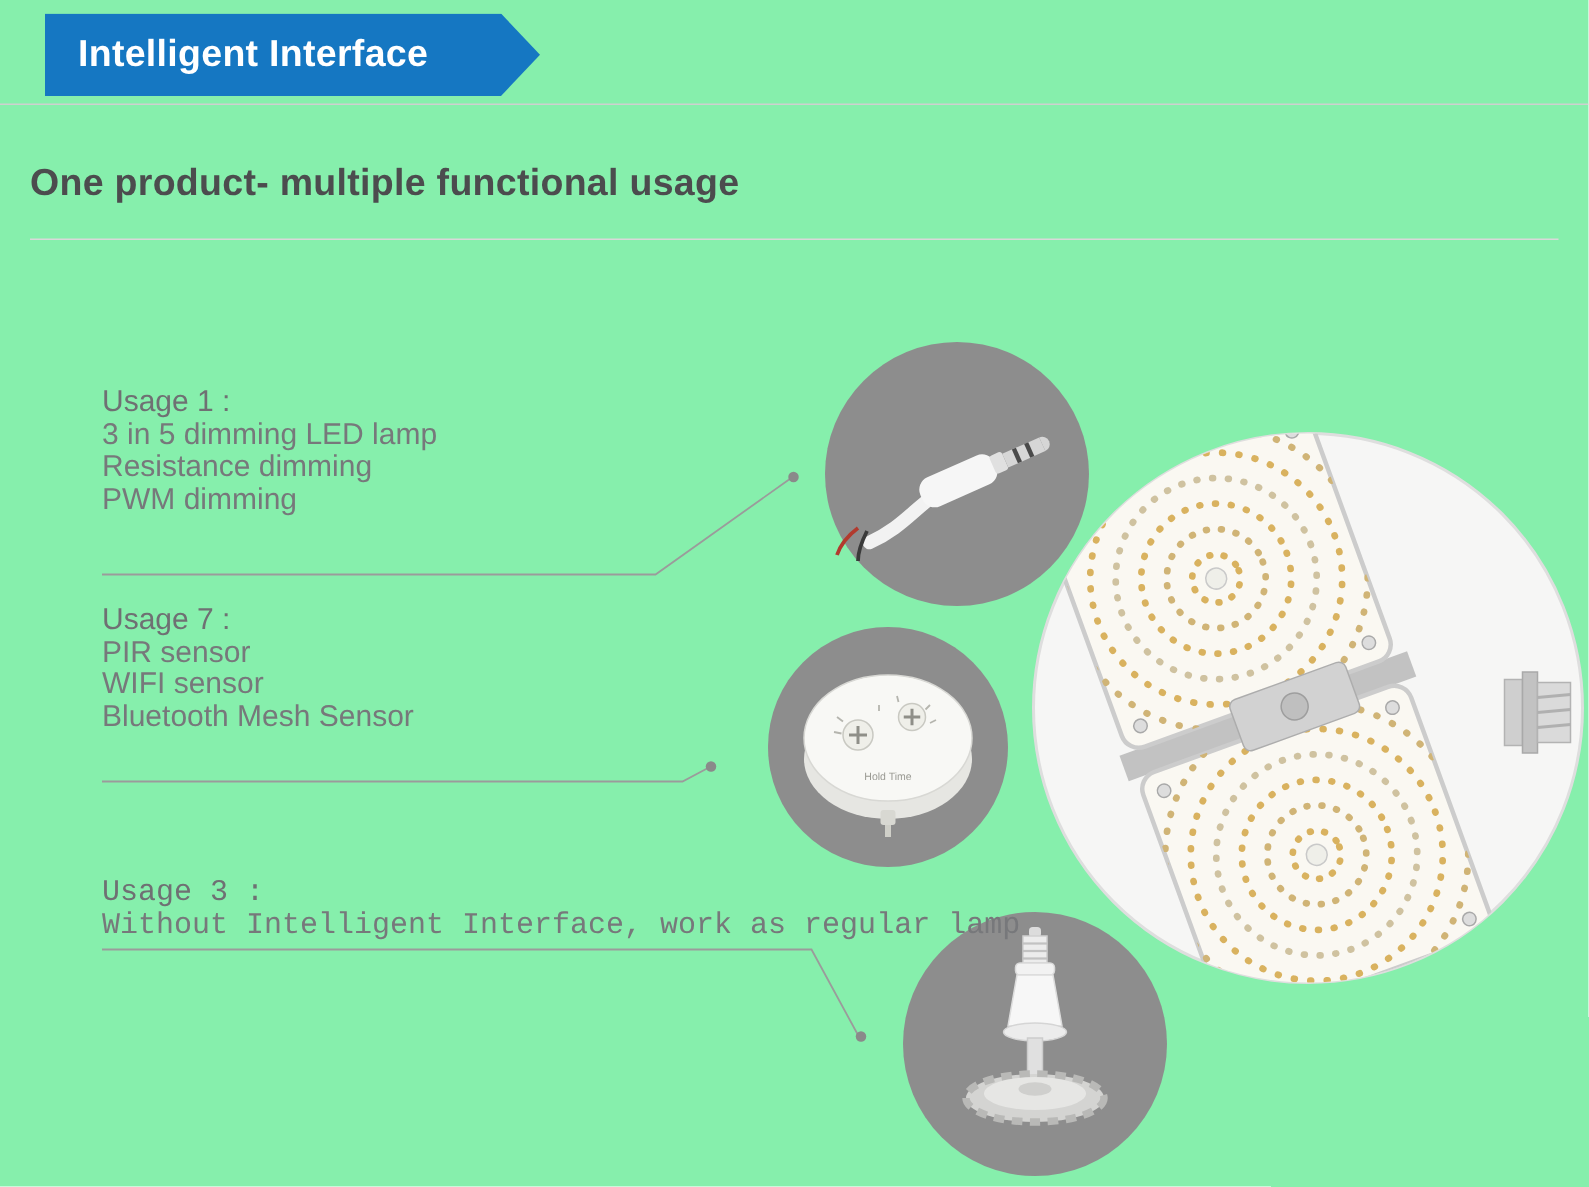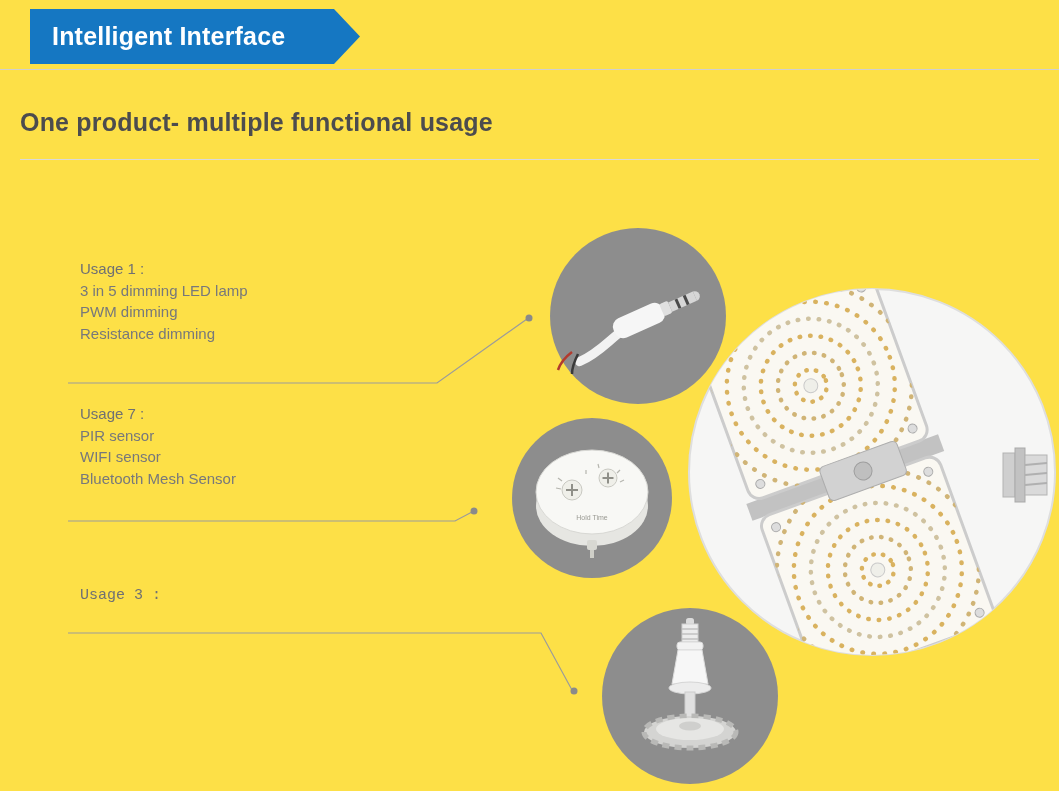--- a/index.html
+++ b/index.html
@@ -1,36 +1,36 @@
 <!DOCTYPE html>
 <html><head>
 <meta charset="utf-8">
 <style>
   html,body{margin:0;padding:0;background:#ffffff;}
   #stage{
     position:relative;width:1059px;height:791px;overflow:hidden;
-    font-family:"Liberation Sans", sans-serif;background:#fde047;
+    font-family:"Liberation Sans", sans-serif;background:#86efac;
   }
   
   .banner{
     position:absolute;left:30px;top:9px;width:330px;height:55px;
     background:#1577c2;color:#ffffff;display:flex;align-items:center;
     padding-left:22px;box-sizing:border-box;
     clip-path:polygon(0 0, calc(100% - 26px) 0, 100% 50%, calc(100% - 26px) 100%, 0 100%);
   }
   .banner .banner-text{font-size:25px;font-weight:700;letter-spacing:.2px;}
   .top-rule{position:absolute;left:0;top:69px;width:100%;height:1px;background:#cfcfcf;}
   
   .heading{
     position:absolute;left:20px;top:108px;font-size:25px;font-weight:700;
     color:#4c4c4e;letter-spacing:.2px;
   }
   .heading-rule{position:absolute;left:20px;top:159px;width:1019px;height:1px;background:#d9d9d9;}
   
-  .usage{position:absolute;left:80px;color:#77787b;font-size:15px;line-height:21.5px;}
+  .usage{position:absolute;left:68px;color:#77787b;font-size:20px;line-height:21.5px;}
   .usage .u-title{color:#6f7073;}
   
   .photo{position:absolute;}
   .photo svg{display:block;}
   
   #connectors{position:absolute;left:0;top:0;pointer-events:none;}
   .lead{fill:none;stroke:#9b9b9b;stroke-width:1.2;}
   .dot{fill:#8a8a8a;stroke:none;}
 </style>
 </head>
@@ -169,33 +169,34 @@
       <rect x="83" y="84" width="10" height="28" fill="#e0e0e0" stroke="#cccccc"></rect>
       <ellipse cx="88" cy="124" rx="46" ry="16" fill="#d4d4d2" stroke="#b9b9b7" stroke-width="5" stroke-dasharray="7 5"></ellipse>
       <ellipse cx="88" cy="121" rx="34" ry="11" fill="#e6e6e4"></ellipse>
       <ellipse cx="88" cy="118" rx="11" ry="4.5" fill="#cfcfcd"></ellipse>
     </svg>
   </div>
 
   <div class="usage" style="top:258px;">
     <div class="u-title">Usage 1 :</div>
     <div class="u-line">3 in 5 dimming LED lamp</div>
+    <div class="u-line">Resistance dimming</div>
     <div class="u-line">PWM dimming</div>
-    <div class="u-line">Resistance dimming</div>
   </div>
 
   <div class="usage" style="top:403px;">
     <div class="u-title">Usage 7 :</div>
     <div class="u-line">PIR sensor</div>
     <div class="u-line">WIFI sensor</div>
     <div class="u-line">Bluetooth Mesh Sensor</div>
   </div>
 
   <div class="usage" style="top:585px;font-family:Liberation Mono, monospace;">
     <div class="u-title">Usage 3 :</div>
+    <div class="u-line">Without Intelligent Interface, work as regular lamp</div>
   </div>
 
   <svg id="connectors" width="1059" height="791" viewBox="0 0 1059 791">
     <polyline class="lead" points="68,383 437,383 527,319"></polyline>
     <circle class="dot" cx="529" cy="318" r="3.5"></circle>
     <polyline class="lead" points="68,521 455,521 472,512"></polyline>
     <circle class="dot" cx="474" cy="511" r="3.5"></circle>
     <polyline class="lead" points="68,633 541,633 572,690"></polyline>
     <circle class="dot" cx="574" cy="691" r="3.5"></circle>
   </svg>

